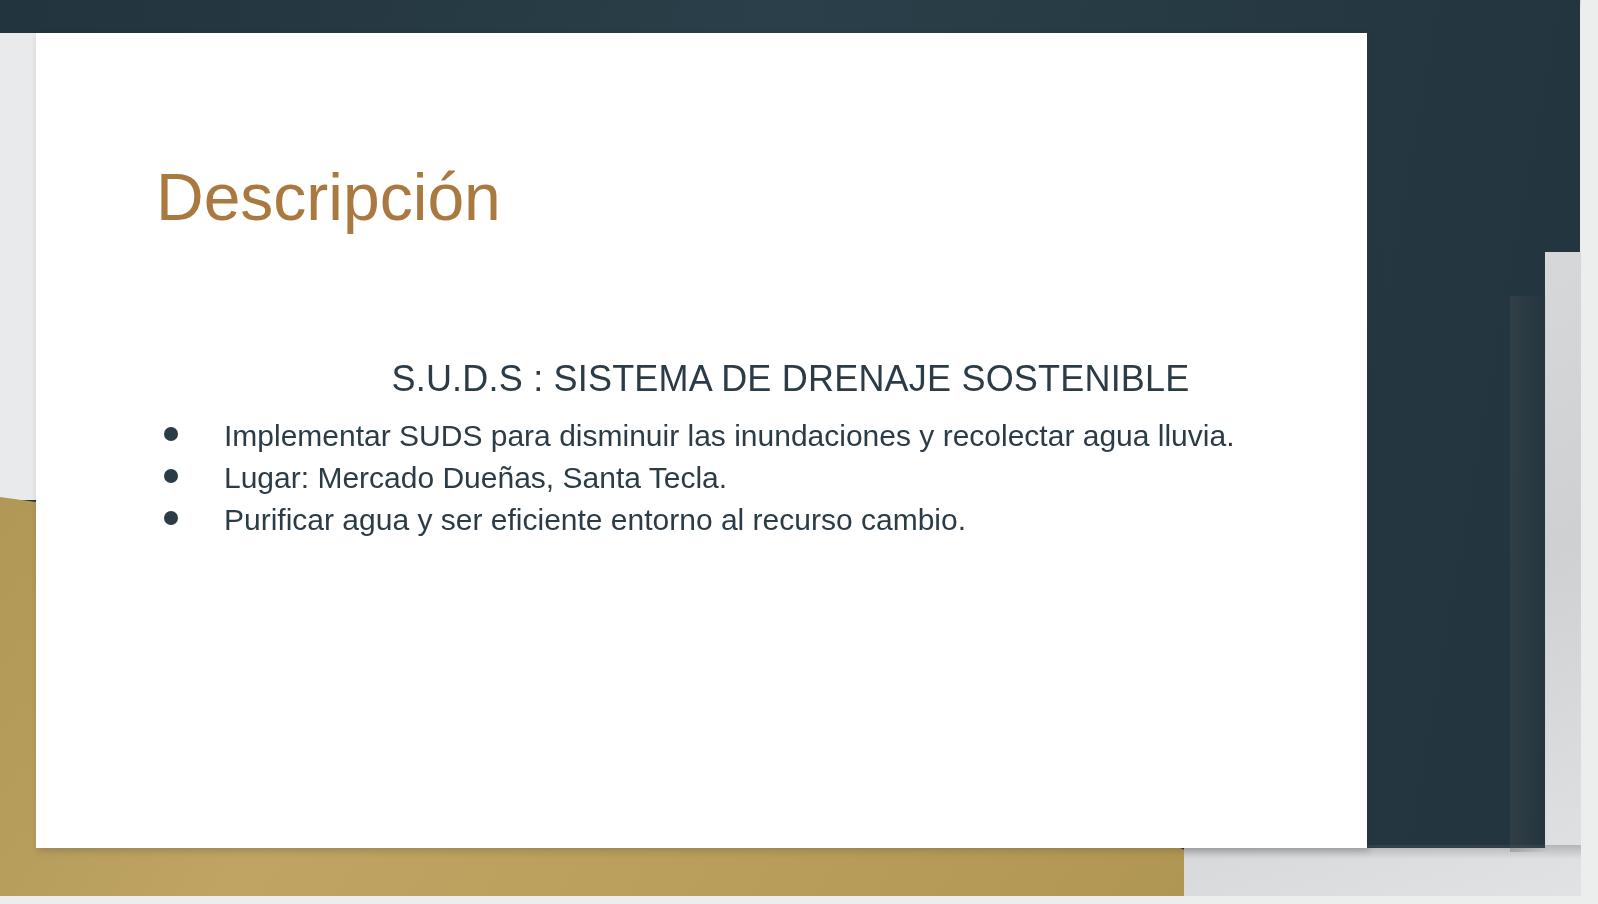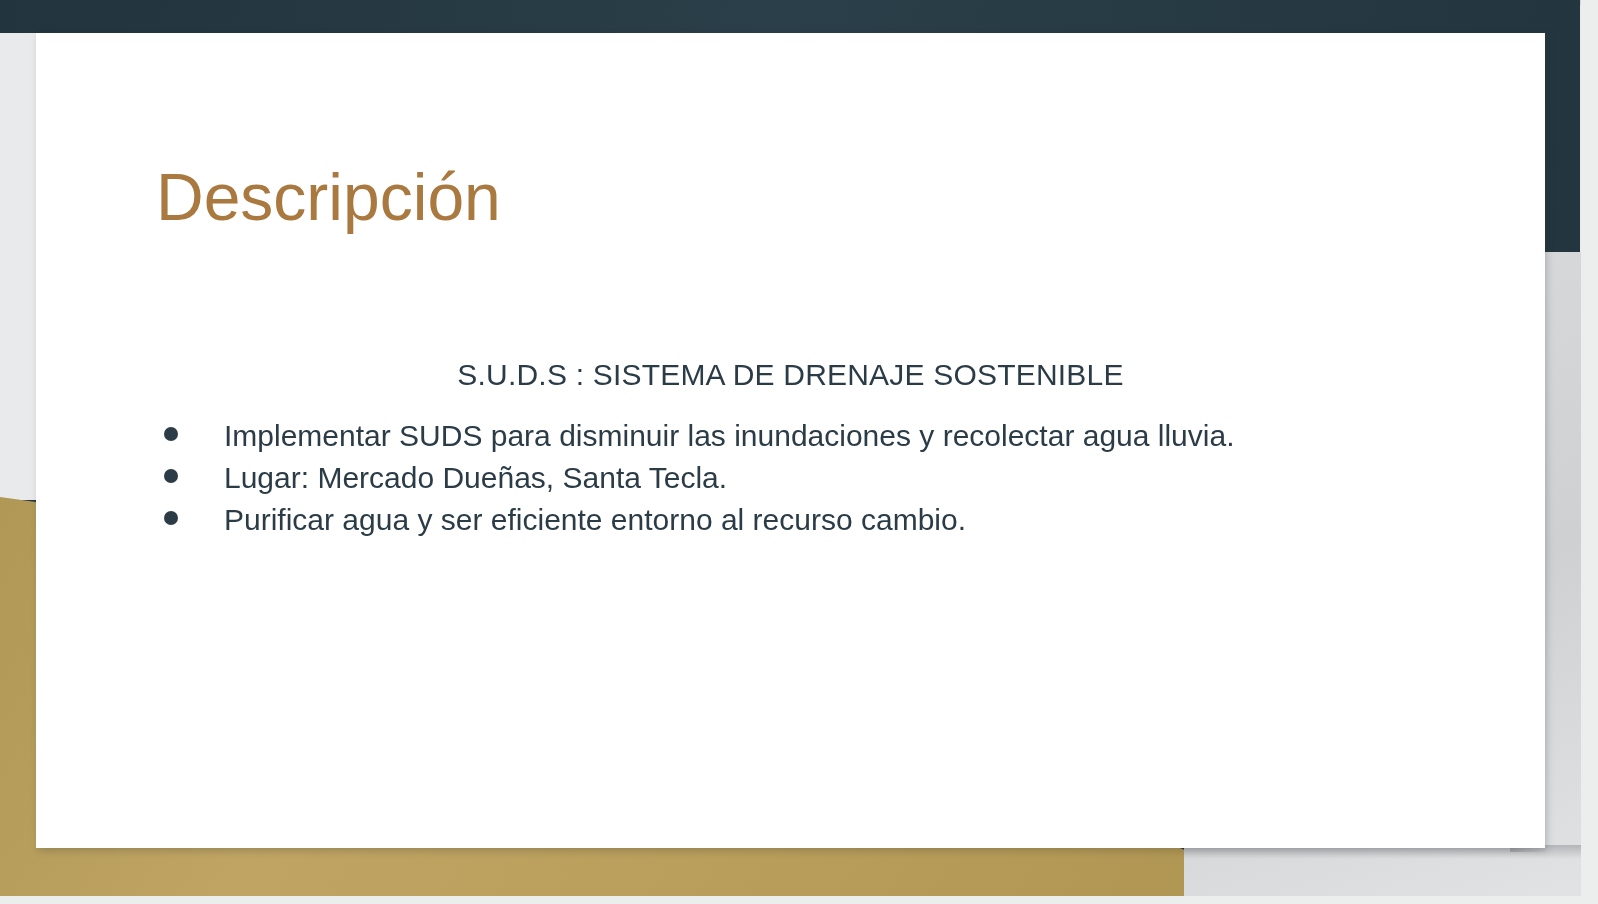--- a/index.html
+++ b/index.html
@@ -119,21 +119,21 @@
     left: 0; top: 0;
     width: 1598px; height: 5px;
     background: #d7dadd;
   }
 
   
   .slide-canvas {
     position: absolute;
     left: 36px;
     top: 33px;
-    width: 1509px;
+    width: 1331px;
     height: 815px;
     background: #ffffff;
     box-shadow: 2px 3px 7px rgba(40,45,50,0.22);
   }
 
   .slide-title {
     position: absolute;
     left: 120px;
     top: 128px;
     font-size: 66px;
@@ -143,21 +143,21 @@
     letter-spacing: 0px;
     white-space: nowrap;
   }
 
   .slide-subtitle {
     position: absolute;
     left: 0;
     top: 325px;
     width: 1509px;
     text-align: center;
-    font-size: 30px;
+    font-size: 36px;
     font-weight: 400;
     color: #2b3c47;
     letter-spacing: 0.2px;
     white-space: nowrap;
   }
 
   .bullet-block {
     position: absolute;
     left: 128px;
     top: 382px;

